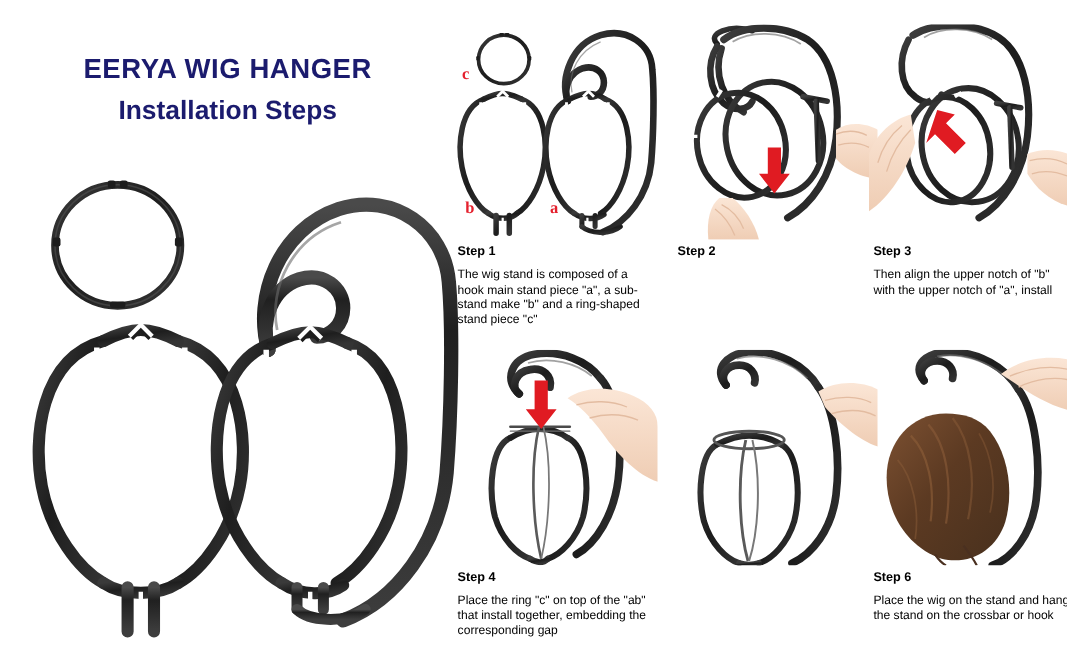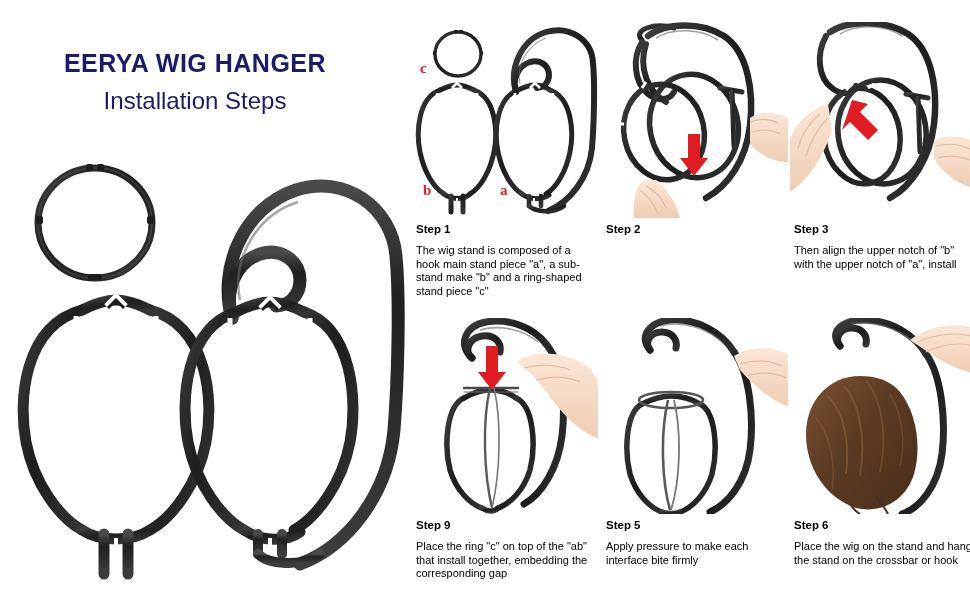--- a/index.html
+++ b/index.html
@@ -12,40 +12,40 @@
     height: 600px;
     position: relative;
     overflow: hidden;
     font-family: "Liberation Sans", sans-serif;
     color: #000000;
   }
 
   
   #left-panel {
     position: absolute;
-    left: 0; top: 0;
+    left: 12px; top: 0;
     width: 410px; height: 500px;
   }
   #title-block {
     position: absolute;
     left: 0; top: 46px;
     width: 390px;
     text-align: center;
   }
   .title-line-1 {
     font-size: 25px;
     font-weight: bold;
     color: #1b1b6e;
     letter-spacing: 0.5px;
     line-height: 34px;
     white-space: nowrap;
   }
   .title-line-2 {
     font-size: 24px;
-    font-weight: normal;
+    font-weight: bold;
     color: #1b1b6e;
     line-height: 34px;
     margin-top: 4px;
     white-space: nowrap;
   }
 
   
   #hero-parts {
     position: absolute;
     left: 0; top: 150px;
@@ -57,21 +57,21 @@
     position: absolute;
     left: 412px; top: 0;
     width: 558px; height: 600px;
   }
   .step-panel {
     position: absolute;
     width: 186px;
     height: 296px;
   }
   .step-col-0 { left: 0px; }
-  .step-col-1 { left: 190px; }
+  .step-col-1 { left: 200px; }
   .step-col-2 { left: 378px; }
   .step-row-0 { top: 22px; }
   .step-row-1 { top: 318px; }
 
   .step-figure {
     position: relative;
     width: 186px;
     height: 196px;
     overflow: hidden;
   }
@@ -389,21 +389,21 @@
           <path d="M112 50 C126 46 144 46 158 52" fill="none" stroke="#e3bca1" stroke-width="1.2"></path>
           <path d="M124 62 C138 58 154 58 168 64" fill="none" stroke="#e3bca1" stroke-width="1.2"></path>
         </g>
 
         <g>
           <path d="M74 28 L86 28 L86 54 L94 54 L80 72 L66 54 L74 54 Z" fill="#e01b22"></path>
         </g>
       </svg>
     </div>
     <div class="step-caption">
-      <div class="step-label">Step 9</div>
+      <div class="step-label">Step 4</div>
       <div class="step-text">Place the ring "c" on top of the "ab" that install together, embedding the corresponding gap</div>
     </div>
   </div>
 
   <div class="step-panel step-col-1 step-row-1">
     <div class="step-figure">
       <svg width="186" height="196" viewBox="0 0 186 196">
         <defs>
           <linearGradient id="s5g" x1="0" y1="0" x2="1" y2="1">
             <stop offset="0%" stop-color="#3d3d3d"></stop>
@@ -431,24 +431,20 @@
           <path d="M66 82 C58 116 60 164 68 192" fill="none" stroke="#5a5a5a" stroke-width="2.6"></path>
           <path d="M72 82 C80 116 78 164 69 192" fill="none" stroke="#787878" stroke-width="1.8"></path>
         </g>
         <g>
           <path d="M132 38 C148 28 170 28 186 36 L186 88 C168 82 150 66 138 52 Z" fill="url(#skin5)"></path>
           <path d="M138 46 C152 42 168 42 180 48" fill="none" stroke="#e3bca1" stroke-width="1.2"></path>
           <path d="M144 58 C158 54 172 54 184 60" fill="none" stroke="#e3bca1" stroke-width="1.2"></path>
         </g>
       </svg>
     </div>
-    <div class="step-caption">
-      <div class="step-label">Step 5</div>
-      <div class="step-text">Apply pressure to make each interface bite firmly</div>
-    </div>
   </div>
 
   <div class="step-panel step-col-2 step-row-1">
     <div class="step-figure">
       <svg width="186" height="196" viewBox="0 0 186 196">
         <defs>
           <linearGradient id="s6g" x1="0" y1="0" x2="1" y2="1">
             <stop offset="0%" stop-color="#3d3d3d"></stop>
             <stop offset="50%" stop-color="#1c1c1c"></stop>
             <stop offset="100%" stop-color="#333"></stop>

